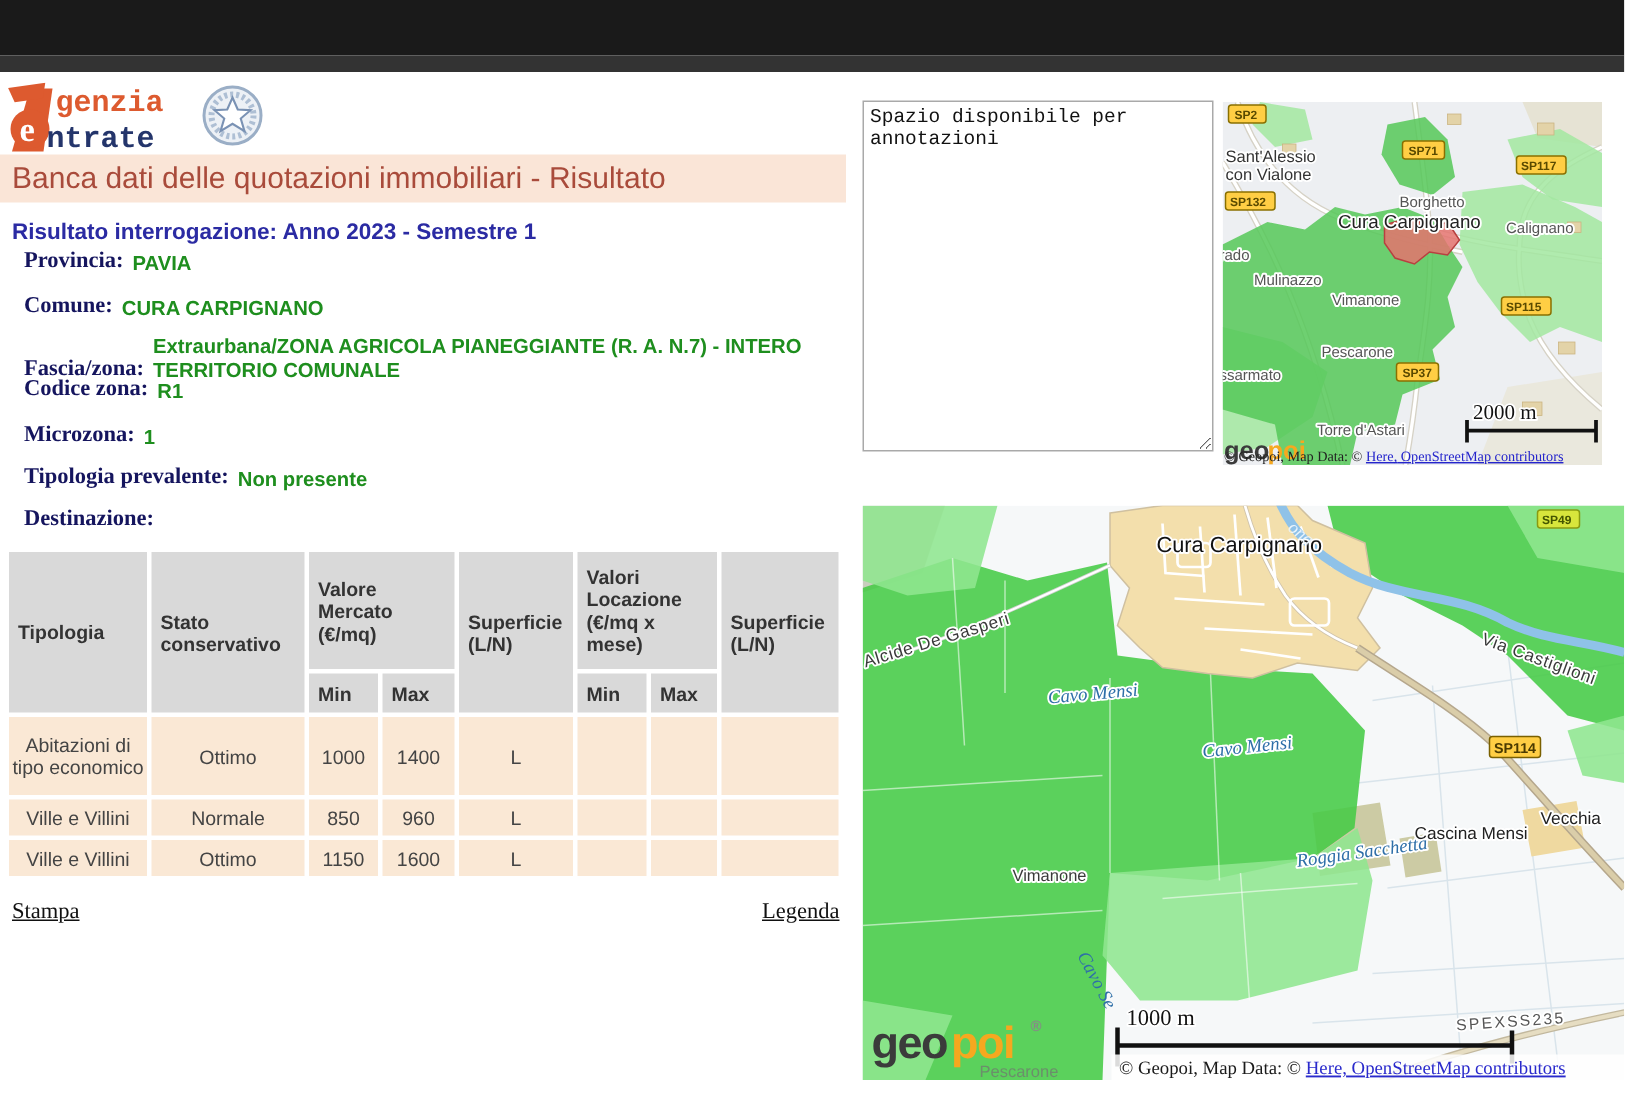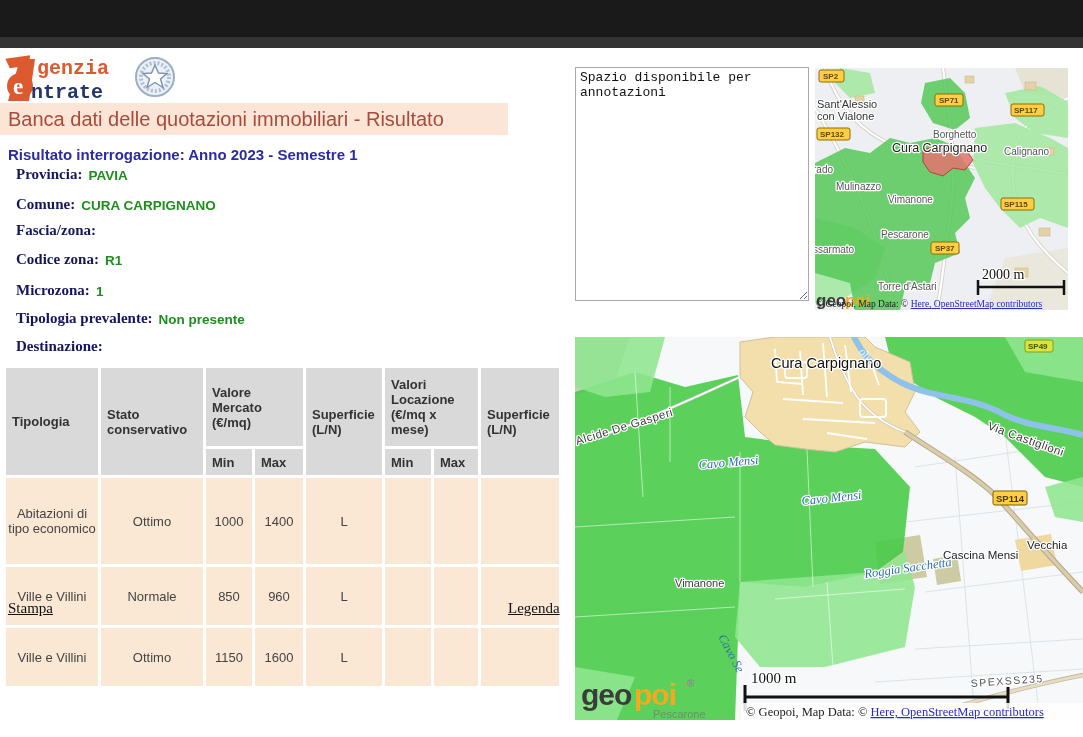--- a/index.html
+++ b/index.html
@@ -9,36 +9,36 @@
 
   
   .topbar{left:0;top:0;width:1083px;height:37px;background:#1a1a1a;}
   .topbar-title{left:9px;top:11px;color:#ffffff;font:bold 15px "Liberation Serif",serif;}
   .topbar-strip{left:0;top:37px;width:1083px;height:11px;background:#333333;}
 
   
   .logo-wrap{left:5px;top:55px;width:175px;height:48px;}
 
   
-  .titleband{left:0;top:103px;width:508px;height:32px;background:#FAE5D7;}
+  .titleband{left:0;top:103px;width:564px;height:32px;background:#FAE5D7;}
   .titleband span{display:block;padding:5px 0 0 8px;font:20px "Liberation Sans",sans-serif;color:#A94B3B;}
 
   
   .rheading{left:8px;top:146px;font:bold 15px "Liberation Sans",sans-serif;color:#2B2BA3;}
   .frow{left:16px;display:flex;align-items:flex-end;}
   .flabel{font:bold 15px "Liberation Serif",serif;color:#15155E;white-space:nowrap;margin-right:6px;}
   .fvalue{font:bold 13.5px "Liberation Sans",sans-serif;color:#1E8E1E;padding-top:1px;}
   .fascia-value{width:472px;line-height:16px;}
 
   
   table.quot{left:3px;top:365px;position:absolute;border-collapse:separate;border-spacing:3px;}
   table.quot th{background:#D9D9D9;font:bold 13px "Liberation Sans",sans-serif;color:#333;
                 text-align:left;vertical-align:middle;padding:3px 6px;margin-left:12px;}
   table.quot td{background:#FAE8D5;font:13px "Liberation Sans",sans-serif;color:#444;
-                text-align:center;vertical-align:middle;padding:18px 2px;}
+                text-align:center;vertical-align:middle;padding:1px 2px;}
   .hrow1 th{height:72px;}
   .hrow2 th{height:20px;}
   .brow1 td{height:50px;}
   .brow2 td{height:22px;}
 
   .doclink{font:15px "Liberation Serif",serif;color:#111;text-decoration:underline;cursor:pointer;}
 
   
   .annot{left:575px;top:67px;width:224px;height:228px;resize:both;
          font:13px "Liberation Mono",monospace;color:#111;border:1px solid #a9a9a9;
@@ -90,20 +90,21 @@
     <span class="fvalue">PAVIA</span>
   </div>
 
   <div class="abs frow" style="top:196px;">
     <span class="flabel">Comune:</span>
     <span class="fvalue">CURA CARPIGNANO</span>
   </div>
 
   <div class="abs frow" style="top:222px;">
     <span class="flabel">Fascia/zona:</span>
+    <span class="fvalue fascia-value">Extraurbana/ZONA AGRICOLA PIANEGGIANTE (R. A. N.7) - INTERO TERRITORIO COMUNALE</span>
   </div>
 
   <div class="abs frow" style="top:251px;">
     <span class="flabel">Codice zona:</span>
     <span class="fvalue">R1</span>
   </div>
 
   <div class="abs frow" style="top:282px;">
     <span class="flabel">Microzona:</span>
     <span class="fvalue">1</span>

